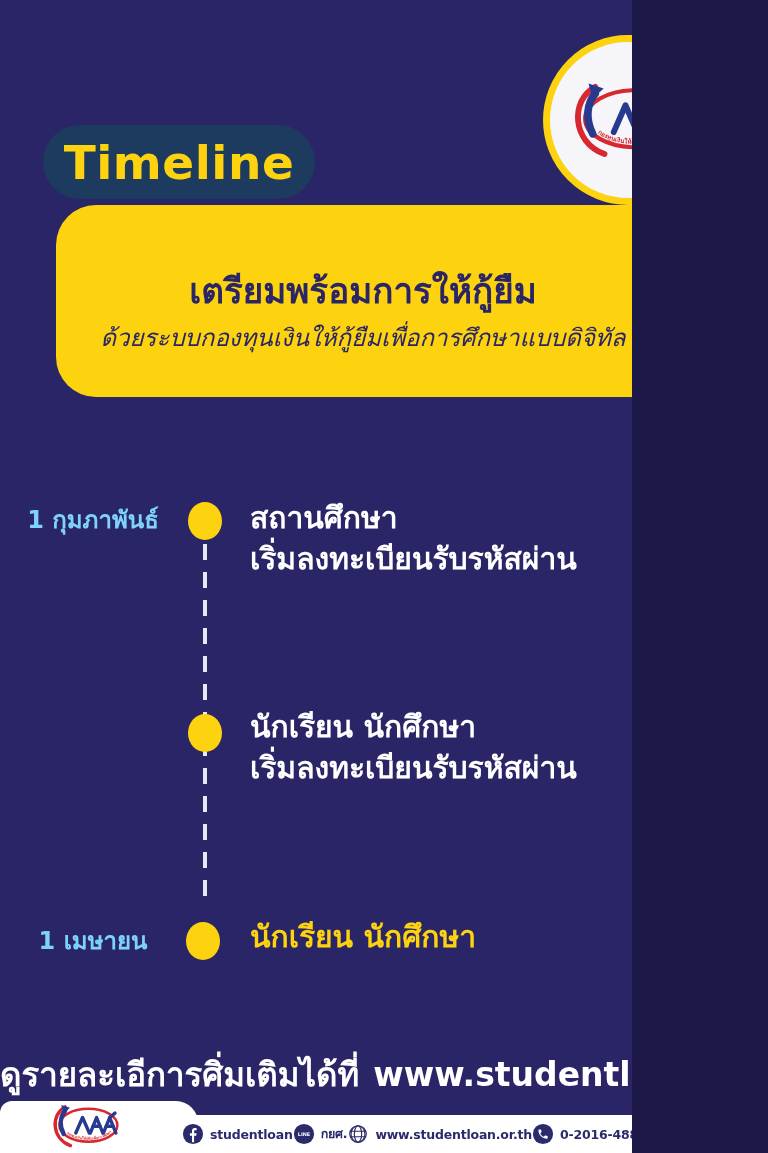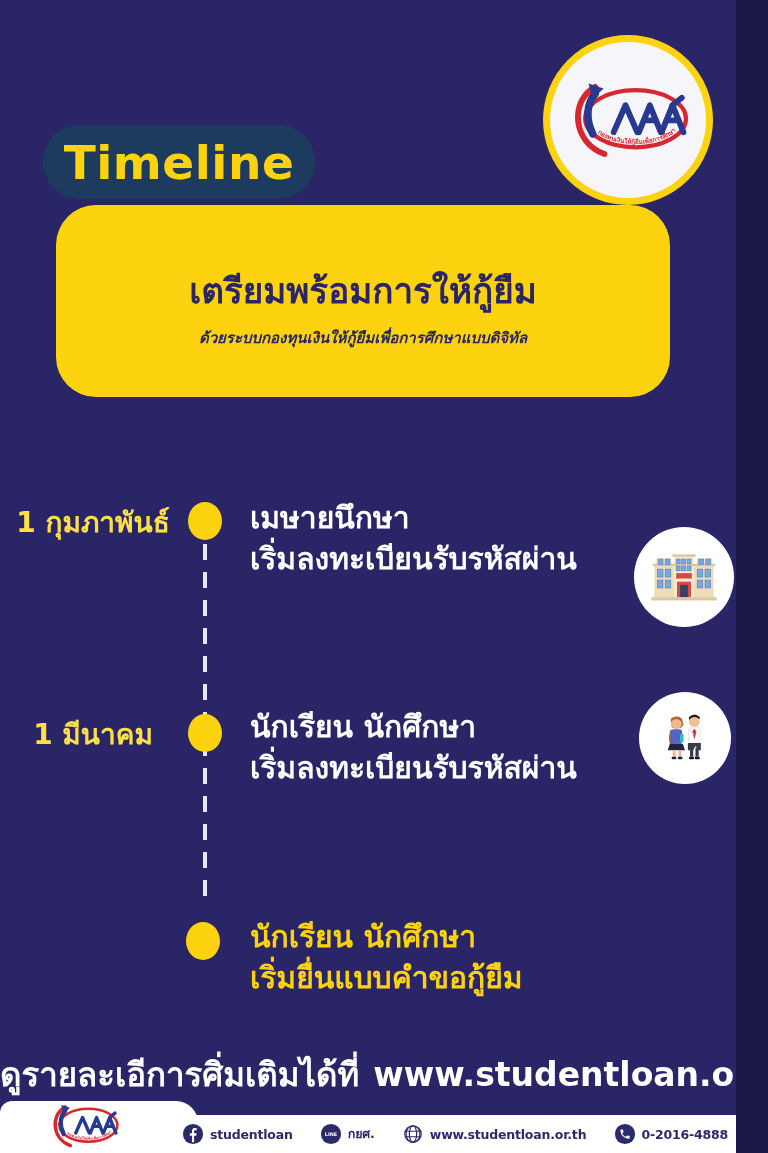--- a/index.html
+++ b/index.html
@@ -1,17 +1,17 @@
 <!DOCTYPE html>
 <html><head>
 <meta charset="utf-8">
 <style>
   html,body{margin:0;padding:0;background:#1b1747;}
   .poster{
-    position:relative;width:736px;height:1153px;overflow:hidden;
+    position:relative;width:632px;height:1153px;overflow:hidden;
     background:#2a2566;
     font-family:"DejaVu Sans","Liberation Sans",sans-serif;
   }
   
   .title-pill{
     position:absolute;left:43px;top:125px;width:272px;height:74px;
     background:#1d3b5f;border-radius:38px;
     display:flex;align-items:center;justify-content:center;
   }
   .title-pill span{
@@ -23,26 +23,26 @@
     display:flex;align-items:center;justify-content:center;
   }
   
   .intro-card{
     position:absolute;left:56px;top:205px;width:614px;height:192px;
     background:#fdd20e;border-radius:40px;
     display:flex;flex-direction:column;align-items:center;justify-content:center;
     text-align:center;color:#2a2566;padding-top:20px;box-sizing:border-box;
   }
   .intro-card .big{font-size:35px;font-weight:800;line-height:44px;}
-  .intro-card .sub{font-size:15px;font-weight:700;font-style:italic;line-height:31px;}
+  .intro-card .sub{font-size:24px;font-weight:400;font-style:italic;line-height:31px;}
   .intro-card .sub.first{margin-top:10px;}
   
   .tl-date{
     position:absolute;left:0;width:186px;text-align:center;
-    color:#fde047;font-size:28px;font-weight:800;white-space:nowrap;
+    color:#7dd3fc;font-size:24px;font-weight:800;white-space:nowrap;
   }
   .tl-dot{
     position:absolute;width:34px;height:38px;border-radius:50%;
     background:#fdd20e;
   }
   .tl-lines{
     position:absolute;left:250px;width:400px;
     color:#ffffff;font-size:30px;font-weight:800;line-height:41px;white-space:nowrap;
   }
   .tl-lines.highlight{color:#fdd20e;}
@@ -120,21 +120,21 @@
     <div class="sub first">ด้วยระบบกองทุนเงินให้กู้ยืมเพื่อการศึกษาแบบดิจิทัล</div>
   </div>
 
   <svg class="tl-connector" width="10" height="372">
     <line x1="5" y1="4" x2="5" y2="368" stroke="#e6e8f4" stroke-width="4" stroke-dasharray="16 12"></line>
   </svg>
 
   <div class="tl-date" style="top:500px">1 กุมภาพันธ์</div>
   <div class="tl-dot" style="left:188px;top:502px"></div>
   <div class="tl-lines" style="top:497px">
-    <div>เมษายนึกษา</div>
+    <div>สถานศึกษา</div>
     <div>เริ่มลงทะเบียนรับรหัสผ่าน</div>
   </div>
   <div class="tl-iconcircle circ1">
     <svg width="78" height="78" viewBox="0 0 100 100">
       <rect x="14" y="26" width="20" height="10" fill="#f3e3c3"></rect>
       <rect x="66" y="26" width="20" height="10" fill="#f3e3c3"></rect>
       <rect x="12" y="34" width="76" height="42" fill="#eedcb8"></rect>
       <rect x="37" y="22" width="26" height="54" fill="#f7ead0"></rect>
       <rect x="10" y="33" width="80" height="3" fill="#dcc69c"></rect>
       <rect x="35" y="21" width="30" height="3" fill="#dcc69c"></rect>
@@ -158,21 +158,20 @@
           <rect x="47" y="36" width="5" height="6"></rect>
           <rect x="54" y="36" width="5" height="6"></rect>
       </g>
       <rect x="40" y="45" width="20" height="7" fill="#d84b44"></rect>
       <rect x="41" y="56" width="18" height="20" fill="#d84b44"></rect>
       <rect x="45" y="60" width="10" height="16" fill="#384063"></rect>
       <rect x="8" y="76" width="84" height="4" fill="#dcc69c"></rect>
     </svg>
   </div>
 
-  <div class="tl-date" style="top:712px">1 มีนาคม</div>
   <div class="tl-dot" style="left:188px;top:714px"></div>
   <div class="tl-lines" style="top:706px">
     <div>นักเรียน นักศึกษา</div>
     <div>เริ่มลงทะเบียนรับรหัสผ่าน</div>
   </div>
   <div class="tl-iconcircle circ2">
     <svg width="72" height="72" viewBox="0 0 100 100">
 
       <path d="M30 26 q8 -10 16 -2 l2 8 -4 4 -12 0 z" fill="#a96a35"></path>
       <circle cx="38" cy="30" r="7.5" fill="#f4b48c"></circle>
@@ -192,24 +191,24 @@
       <polygon points="63,37 66,41 63,52 60,41" fill="#d23b3b"></polygon>
       <path d="M56 36 l5 10" stroke="#e8e8f2" stroke-width="2.5"></path>
       <path d="M54 57 l18 0 0 10 -5 0 -2 -6 -4 6 -7 0 z" fill="#3a3a4a"></path>
       <rect x="57" y="64" width="4.5" height="12" fill="#3a3a4a"></rect>
       <rect x="64.5" y="64" width="4.5" height="12" fill="#3a3a4a"></rect>
       <rect x="55.5" y="76" width="7" height="3.5" rx="1.5" fill="#15151f"></rect>
       <rect x="63.5" y="76" width="7" height="3.5" rx="1.5" fill="#15151f"></rect>
     </svg>
   </div>
 
+  <div class="tl-date" style="top:921px">1 เมษายน</div>
   <div class="tl-dot" style="left:186px;top:922px"></div>
   <div class="tl-lines highlight" style="top:916px">
     <div>นักเรียน นักศึกษา</div>
-    <div>เริ่มยื่นแบบคำขอกู้ยืม</div>
   </div>
 
   <div class="note">
     <span>ดูรายละเอีการศิ่มเติมได้ที่</span><span class="url">www.studentloan.or.th</span>
   </div>
 
   <div class="footer-tab"></div>
   <div class="footer-strip"></div>
   <svg class="footer-logo" width="92" height="46" viewBox="0 0 150 95">
     <use href="#kys-logo"></use>

